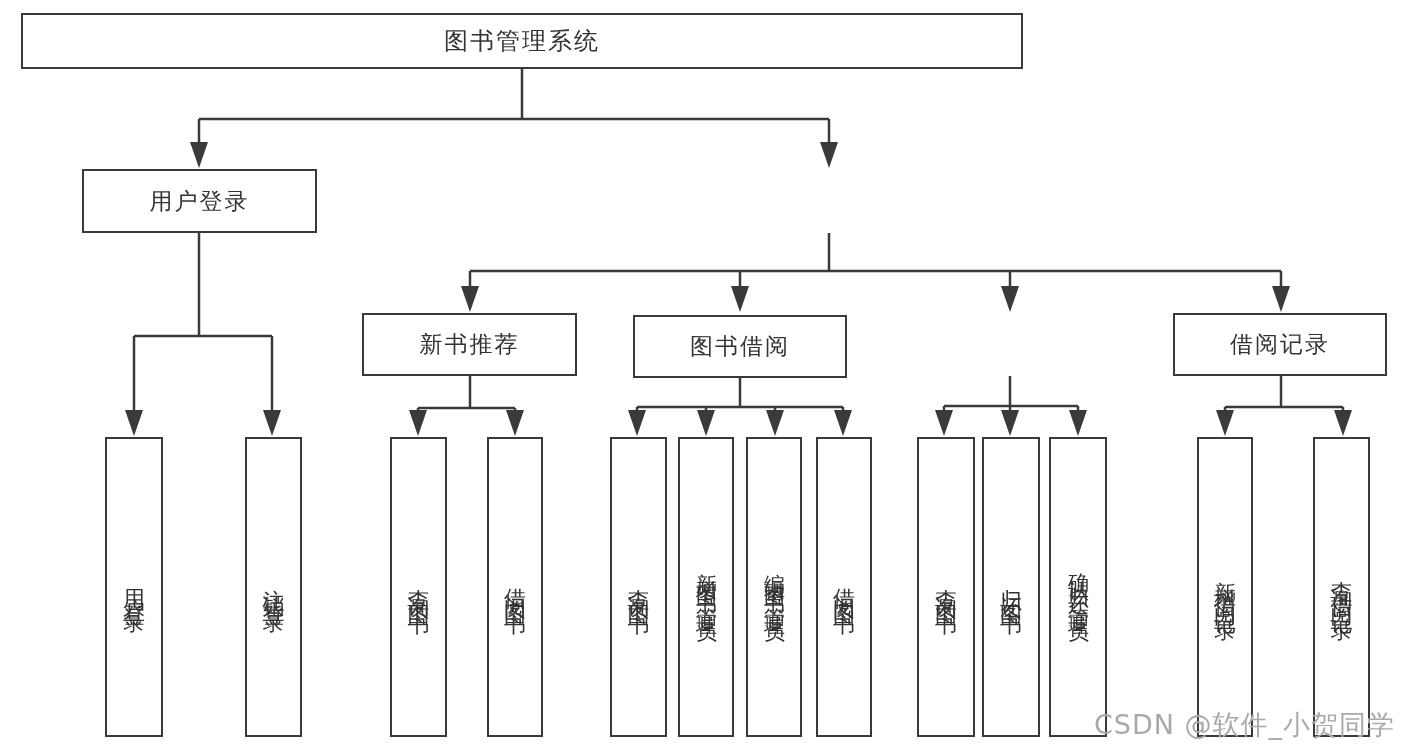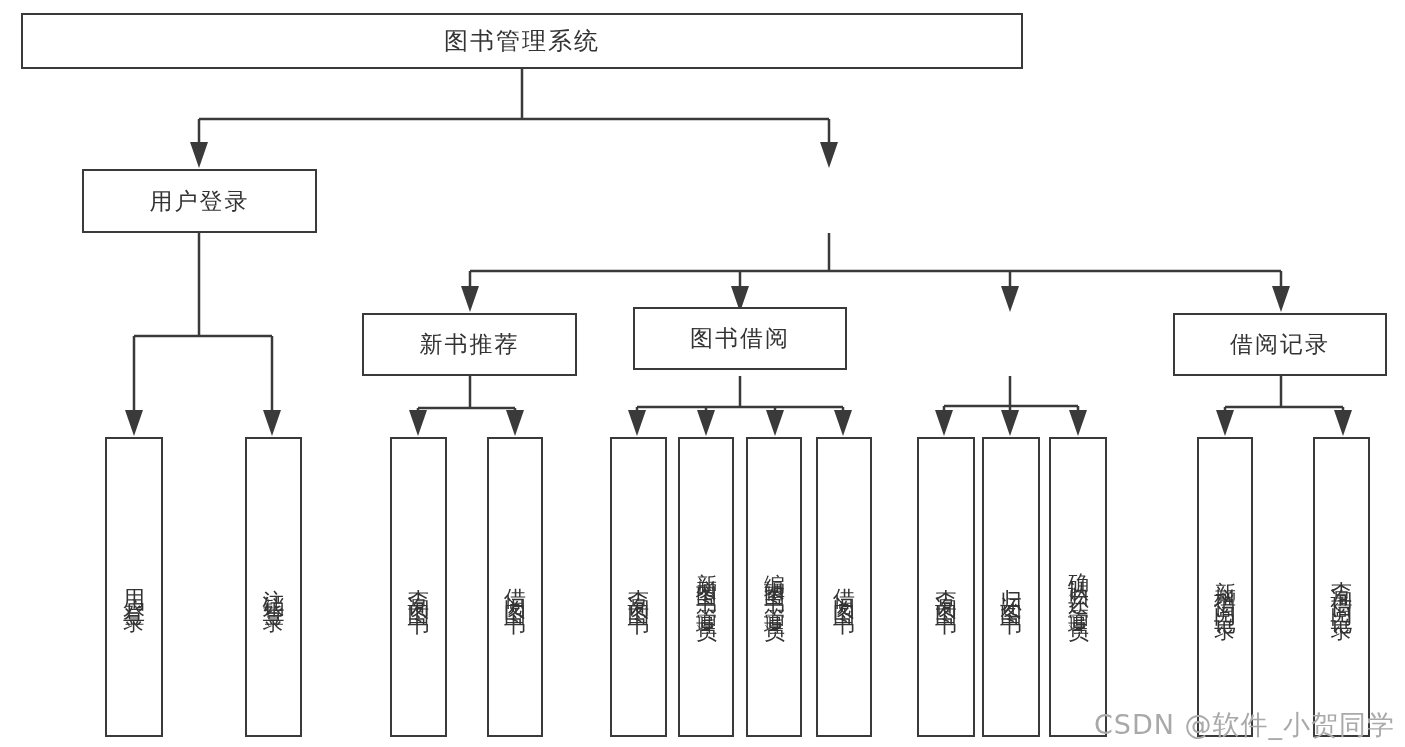--- a/index.html
+++ b/index.html
@@ -109,21 +109,21 @@
     <span>图书管理系统</span>
   </div>
 
   <div class="hbox" style="left:82px;top:169px;width:235px;height:64px">
     <span>用户登录</span>
   </div>
 
   <div class="hbox" style="left:362px;top:313px;width:215px;height:63px">
     <span>新书推荐</span>
   </div>
-  <div class="hbox" style="left:633px;top:307px;width:214px;height:63px">
+  <div class="hbox" style="left:633px;top:315px;width:214px;height:63px">
     <span>图书借阅</span>
   </div>
   <div class="hbox" style="left:1173px;top:313px;width:214px;height:63px">
     <span>借阅记录</span>
   </div>
 
   <div class="vbox" style="left:105px;width:58px">
     <span class="vlbl">用户登录</span>
   </div>
   <div class="vbox" style="left:245px;width:57px">

